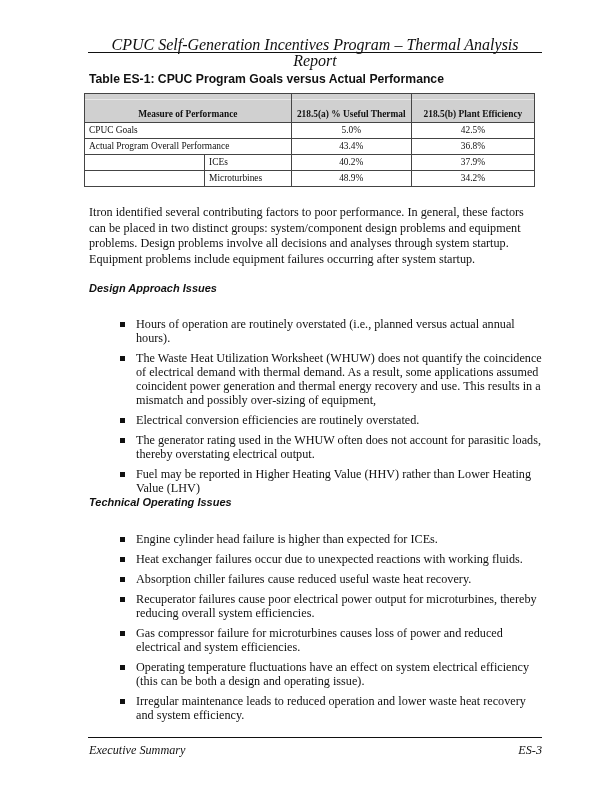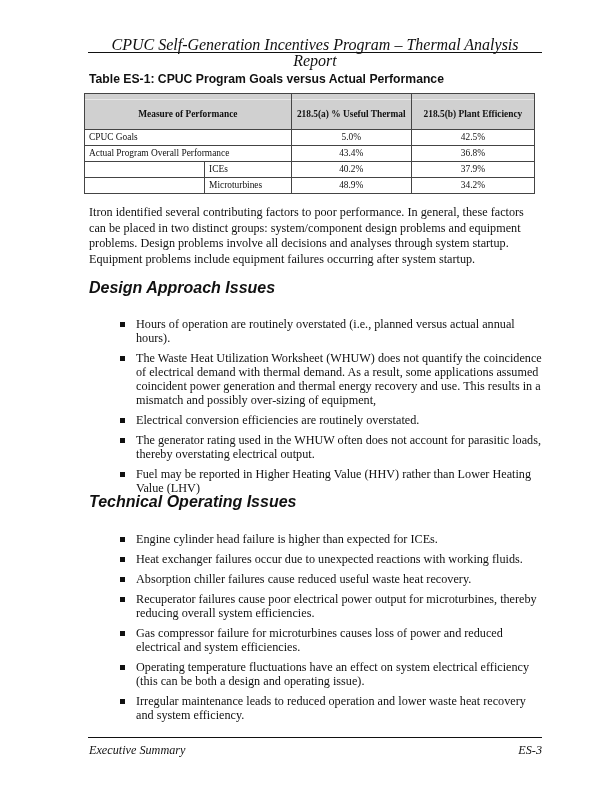--- a/index.html
+++ b/index.html
@@ -20,36 +20,36 @@
     }
 
     table.perf {
       position: absolute; left: 84px; top: 93px; width: 451px;
       border-collapse: collapse; font-size: 9.4px; line-height: 11px;
       border: 1.5px solid #333;
     }
     table.perf td, table.perf th { border: 1px solid #444; padding: 0 4px; }
     table.perf th {
       background: #d0d0d0; font-weight: bold; text-align: center; height: 26px; vertical-align: bottom;
-      padding-bottom: 9px; box-shadow: inset 0 5px 0 #d0d0d0, inset 0 6px 0 #e8e8e8;
+      padding-bottom: 2px; box-shadow: inset 0 5px 0 #d0d0d0, inset 0 6px 0 #e8e8e8;
     }
     table.perf td { height: 15px; }
     table.perf td.num { text-align: center; }
     .col-a { width: 115px; }
     .col-b { width: 83px; }
     .col-c { width: 115px; }
     .col-d { width: 118px; }
 
     .para {
       position: absolute; left: 89px; top: 205px; width: 440px;
       font-size: 12.2px; line-height: 15.7px;
     }
     .section-heading {
       position: absolute; left: 89px;
-      font-weight: bold; font-style: italic; font-size: 16px; line-height: 16px;
+      font-weight: bold; font-style: italic; font-size: 11px; line-height: 16px;
     }
     ul.bullets { position: absolute; left: 0; margin: 16px; padding: 0; list-style: none; width: 612px; }
     ul.bullets li { position: relative; padding-left: 120px; width: 410px; font-size: 12.2px; line-height: 14px; margin-bottom: 6px; }
     ul.bullets li .bullet-mark {
       position: absolute; left: 104px; top: 5px; width: 5px; height: 5px; background: #111;
     }
 
     .footer-rule { position: absolute; left: 88px; top: 737px; width: 454px; height: 0; border-top: 1.5px solid #111; }
     .footer-left { position: absolute; left: 89px; top: 742px; font-style: italic; font-size: 12.2px; line-height: 16px; }
     .footer-right { position: absolute; right: 70px; top: 742px; font-style: italic; font-size: 12.2px; line-height: 16px; }

